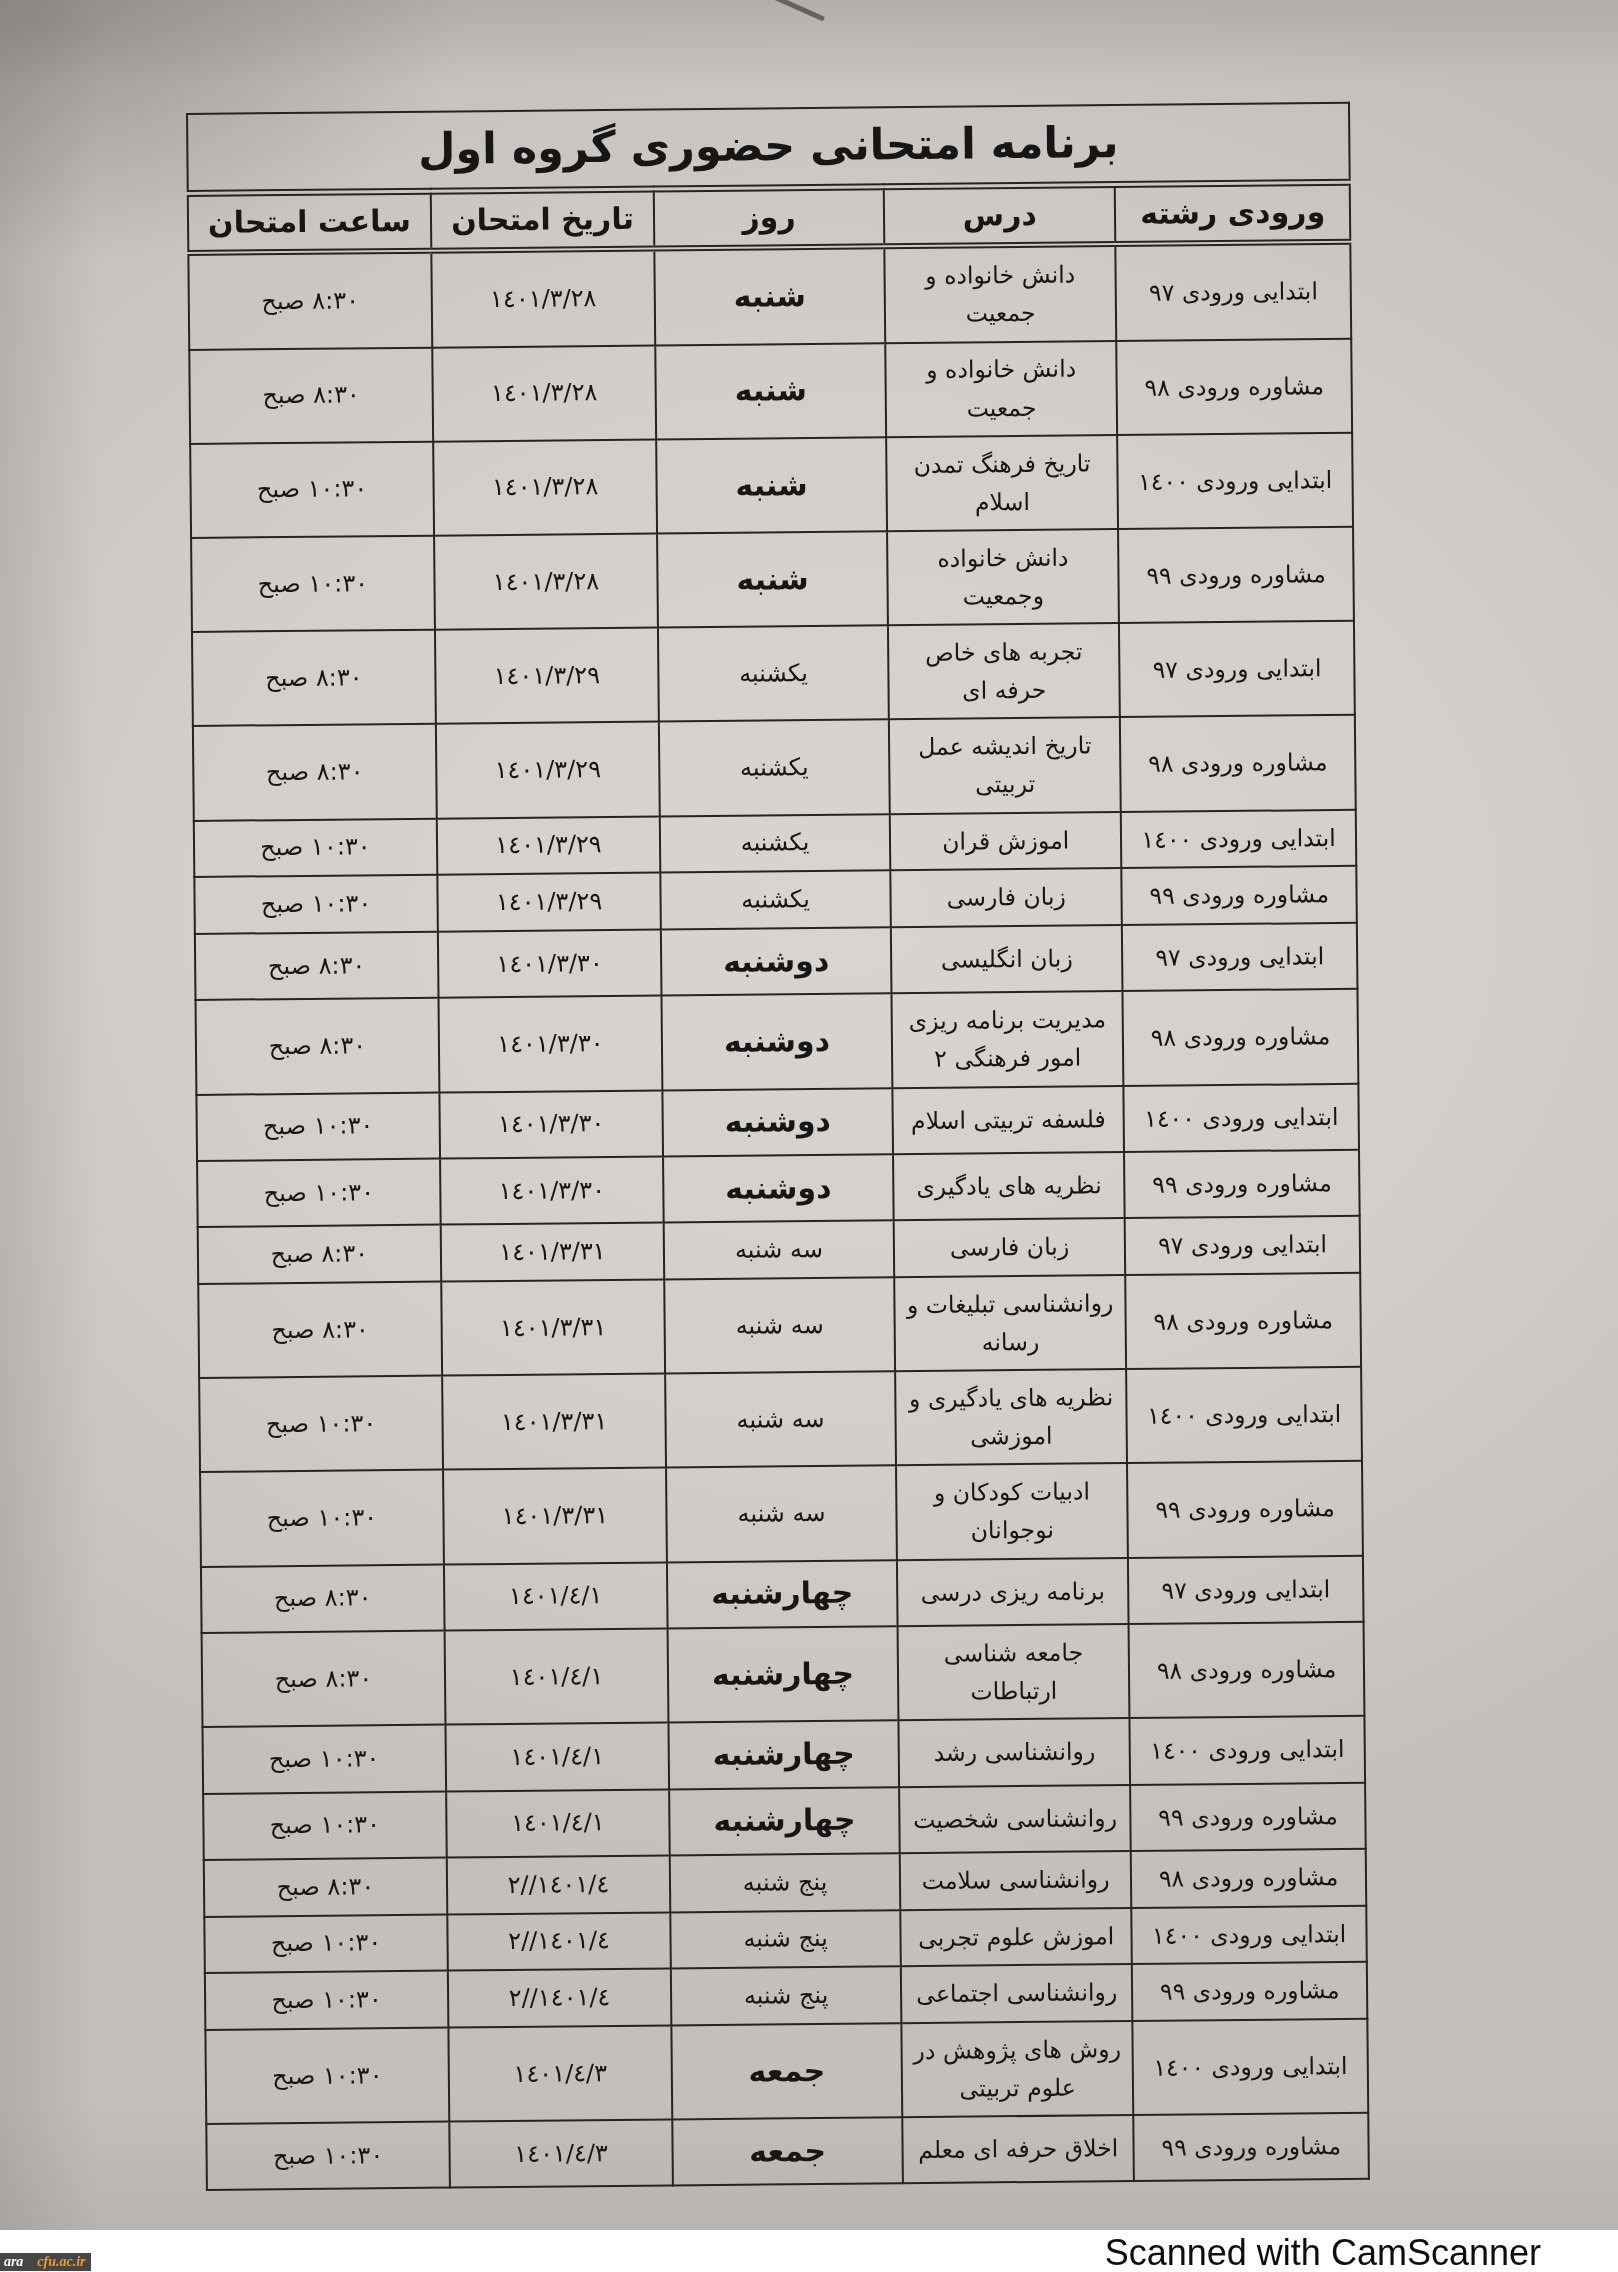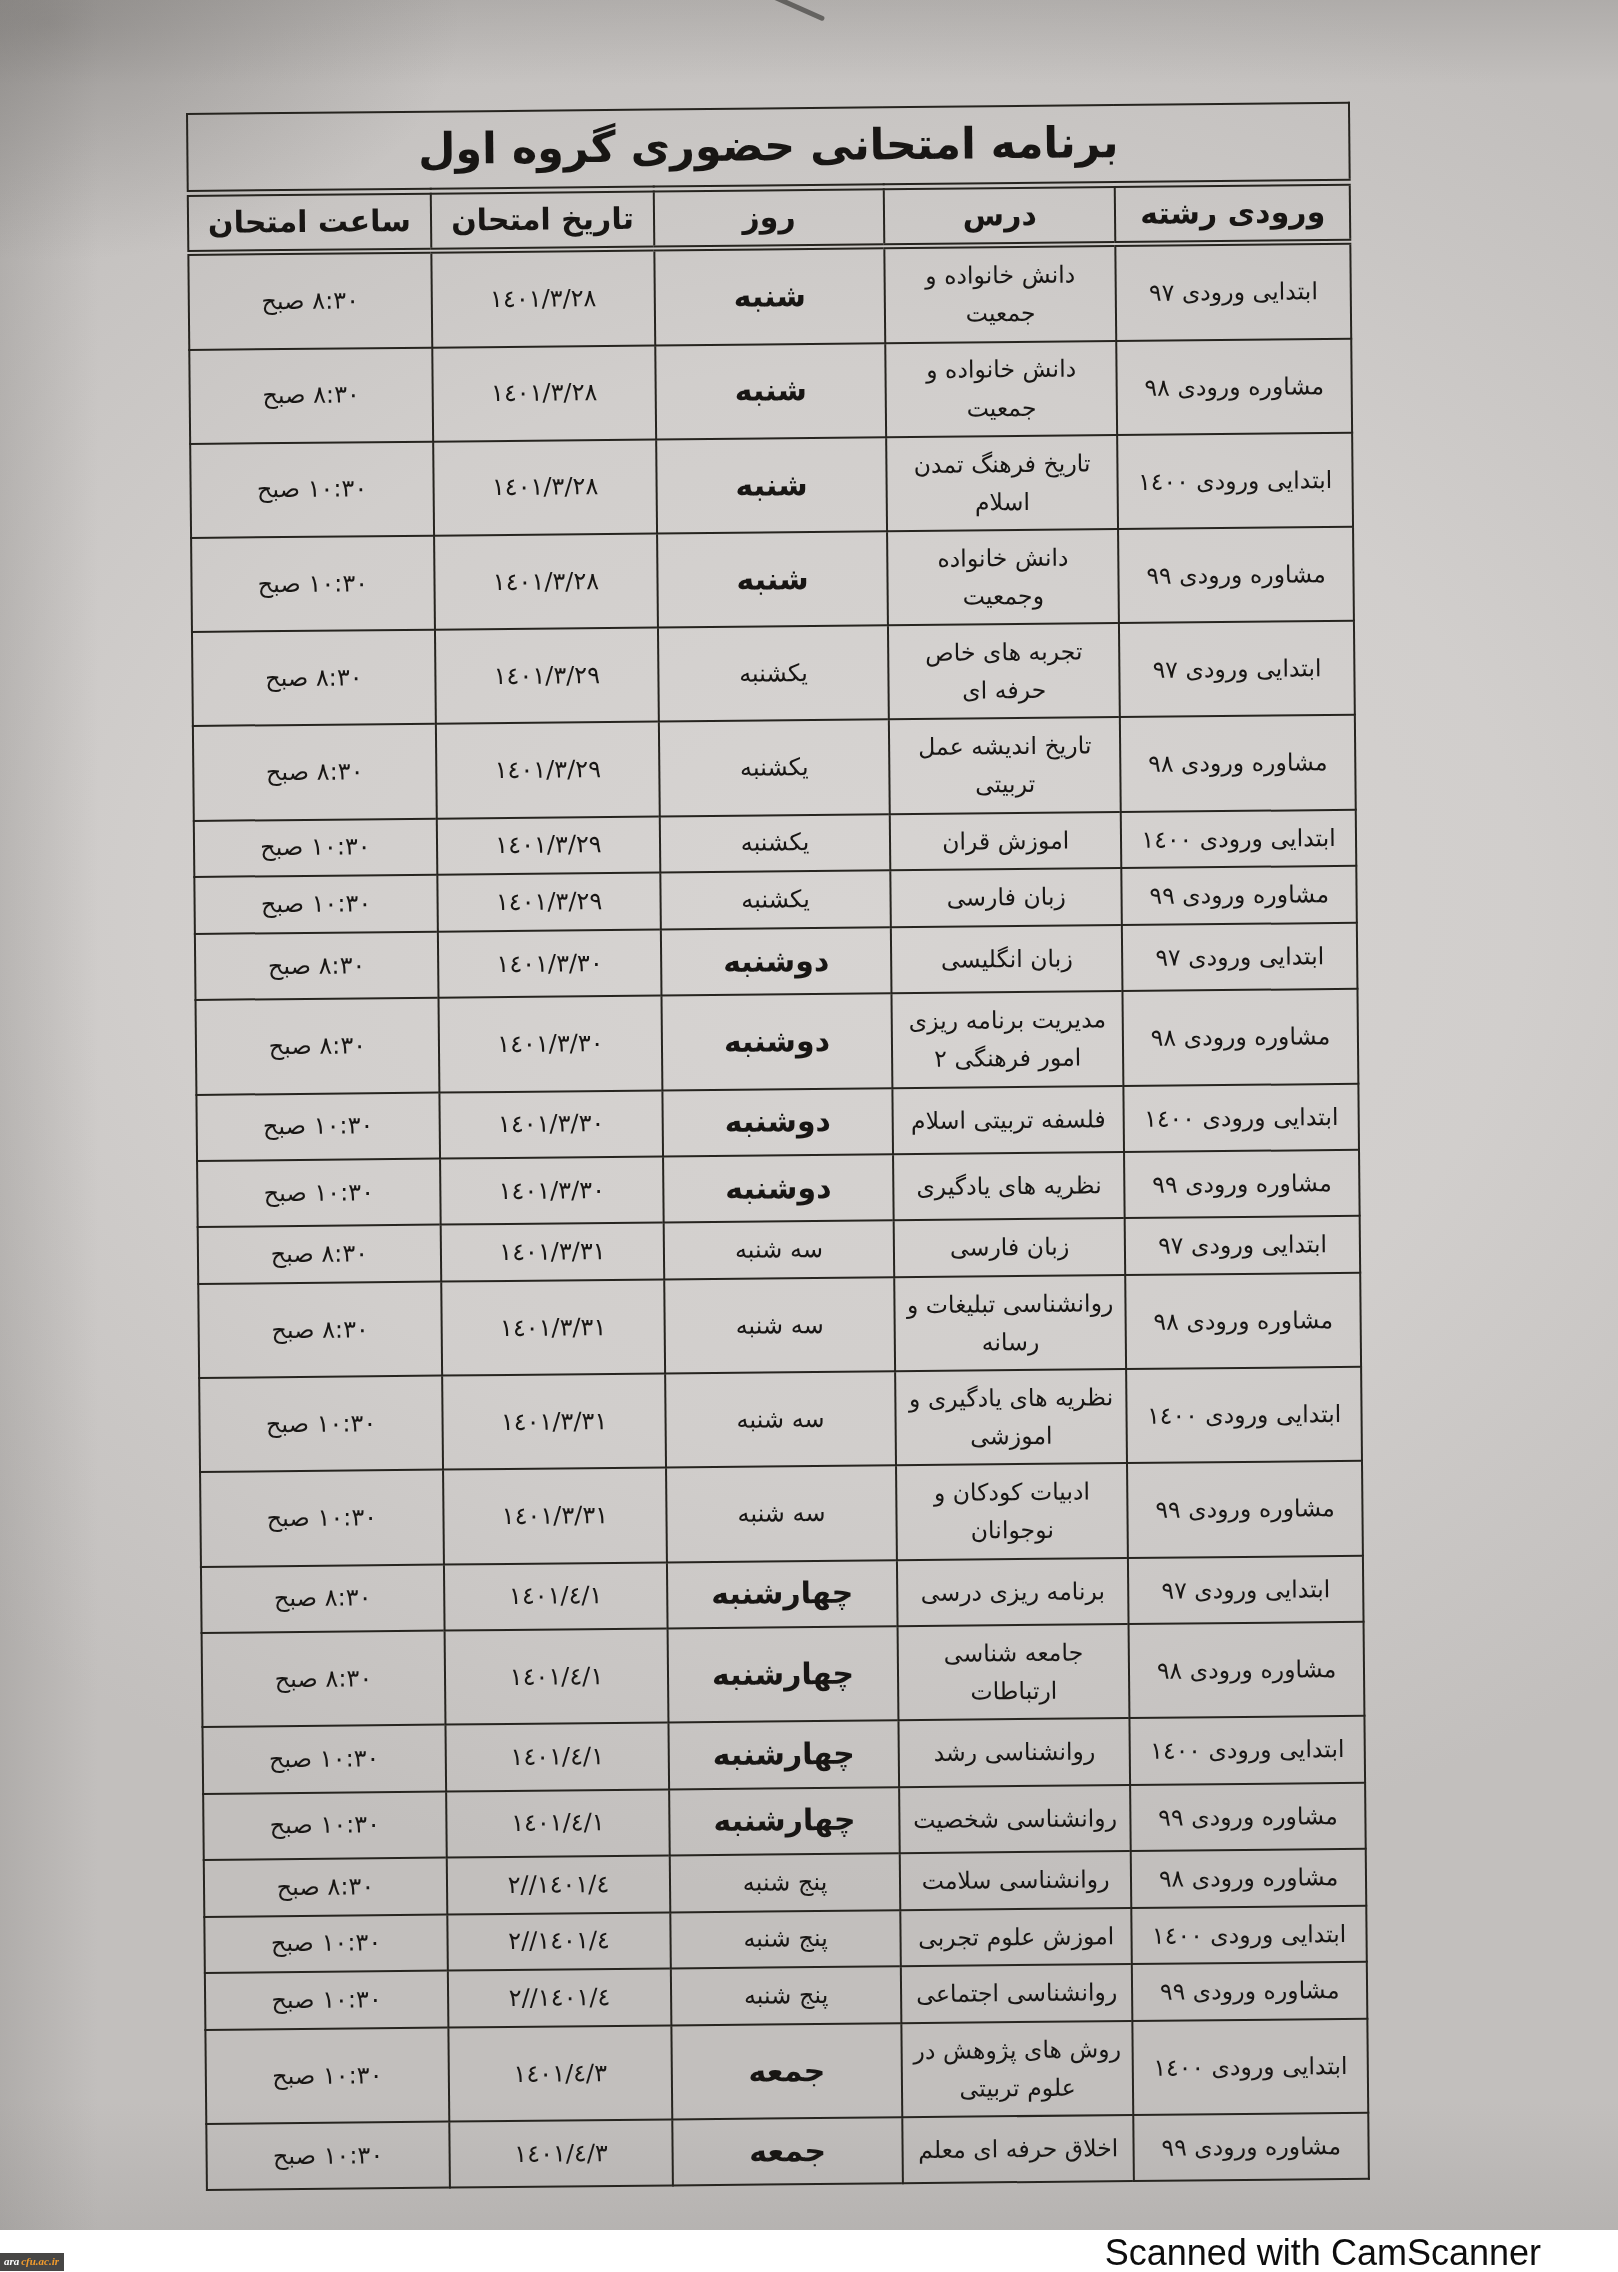--- a/index.html
+++ b/index.html
@@ -80,24 +80,24 @@
     color: #0d0d0d;
     white-space: nowrap;
   }
   .corner-badge {
     position: absolute; left: 0; bottom: 1.3px;
     height: 17.7px; padding: 0 5.2px 0 3.9px;
     background: #474645;
     display: flex; align-items: center; gap: 2px;
     font-family: "Liberation Serif", serif;
     font-style: italic; font-weight: bold;
-    font-size: 11px; line-height: 1;
+    font-size: 14px; line-height: 1;
   }
   .badge-left  { color: #ffffff; }
-  .badge-right { color: #f29b2d; }
+  .badge-right { color: #f29b2d; margin-left: 12px; }
 </style>
 </head>
 <body>
 
 <div class="photo">
   <div class="scan-mark"></div>
 
   <div class="table-wrap">
     <table class="exam">
       <colgroup>

